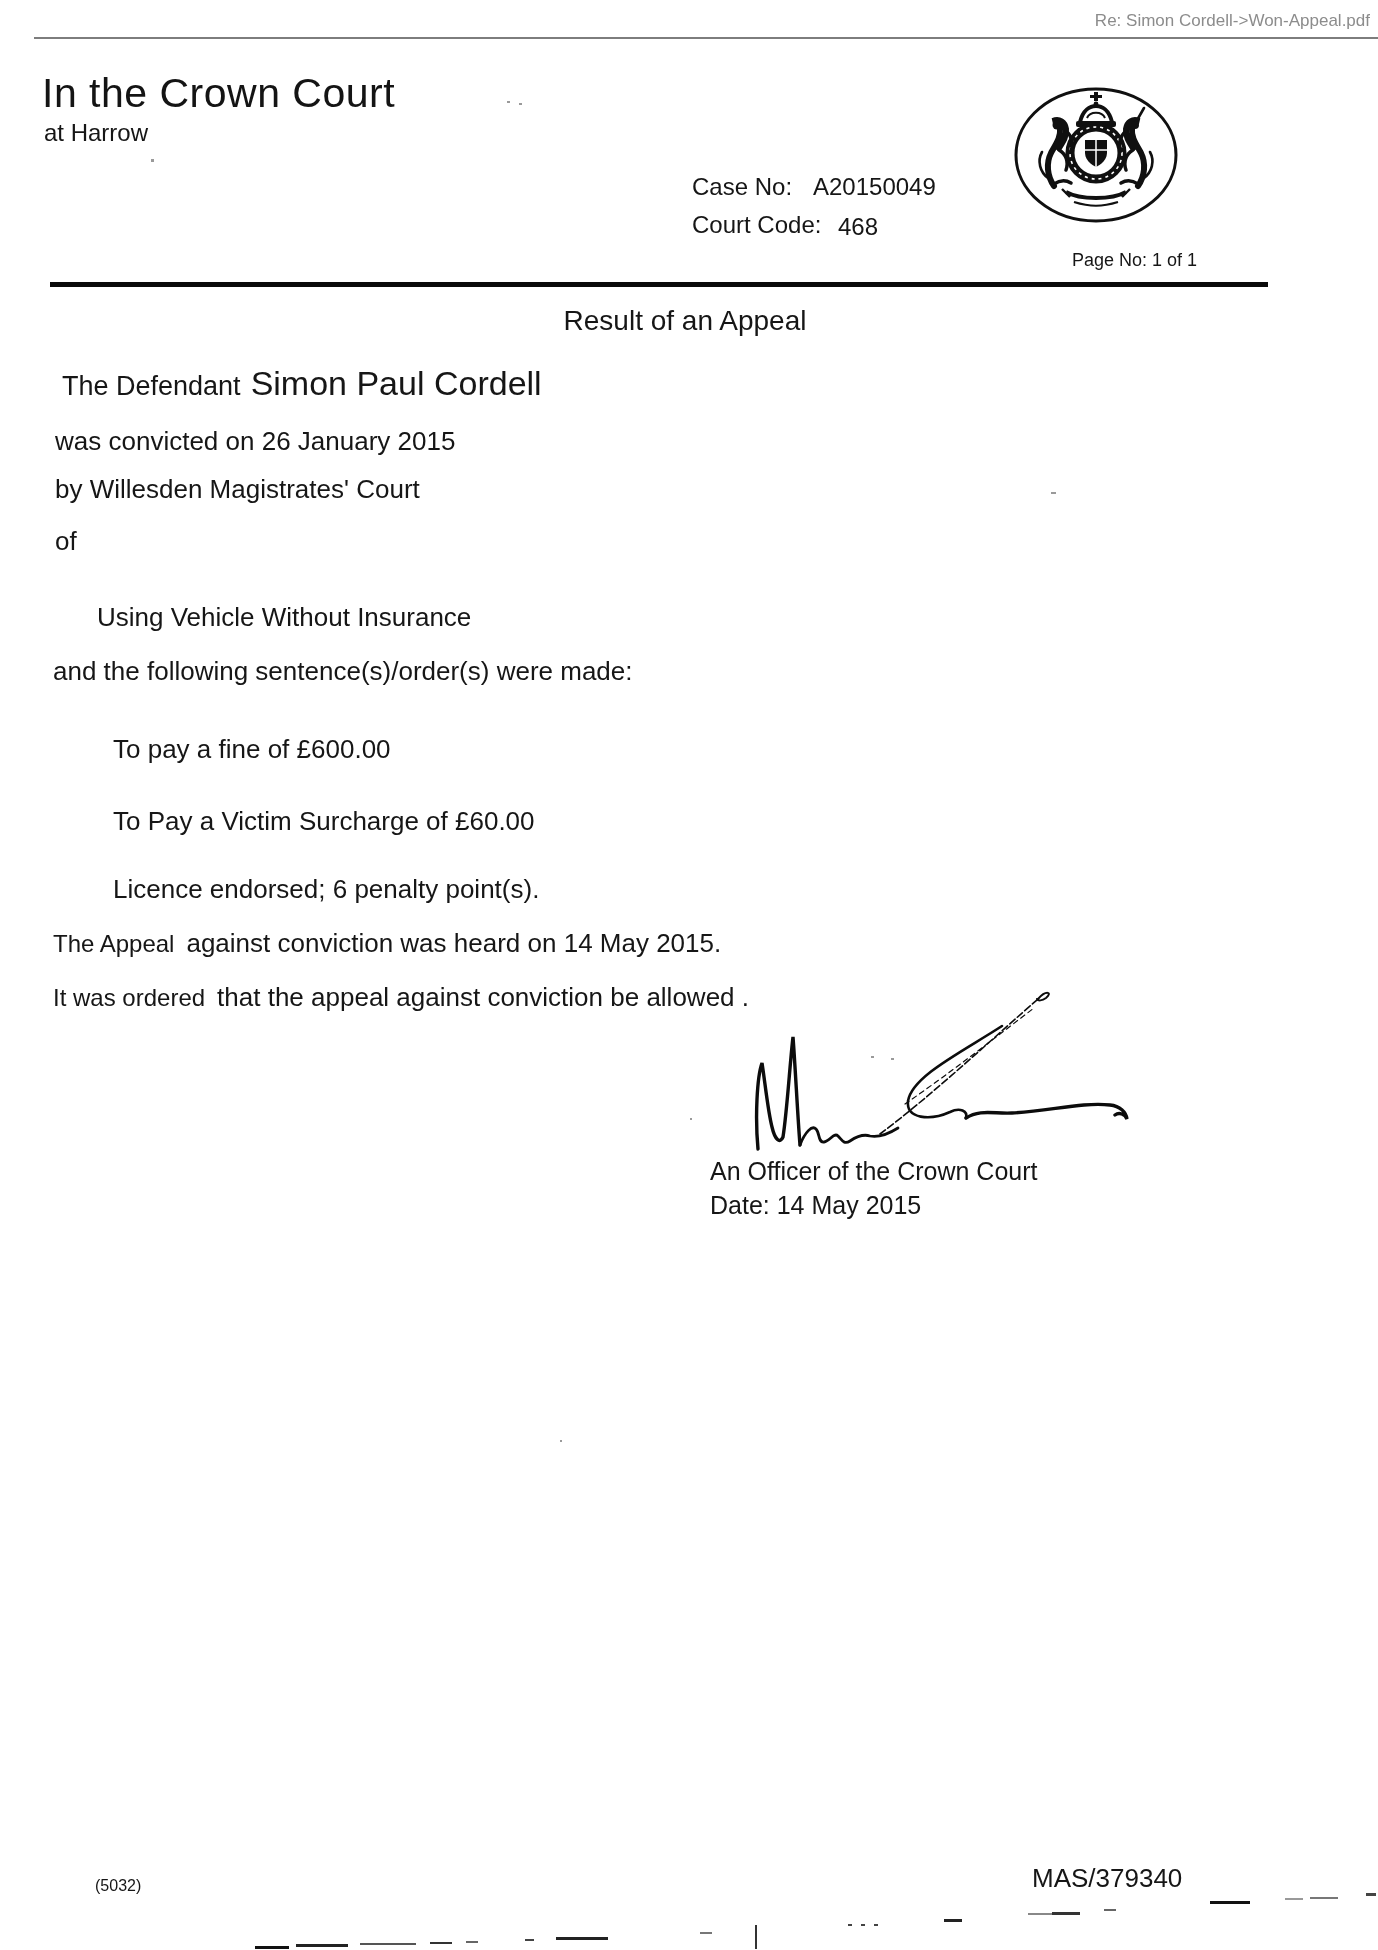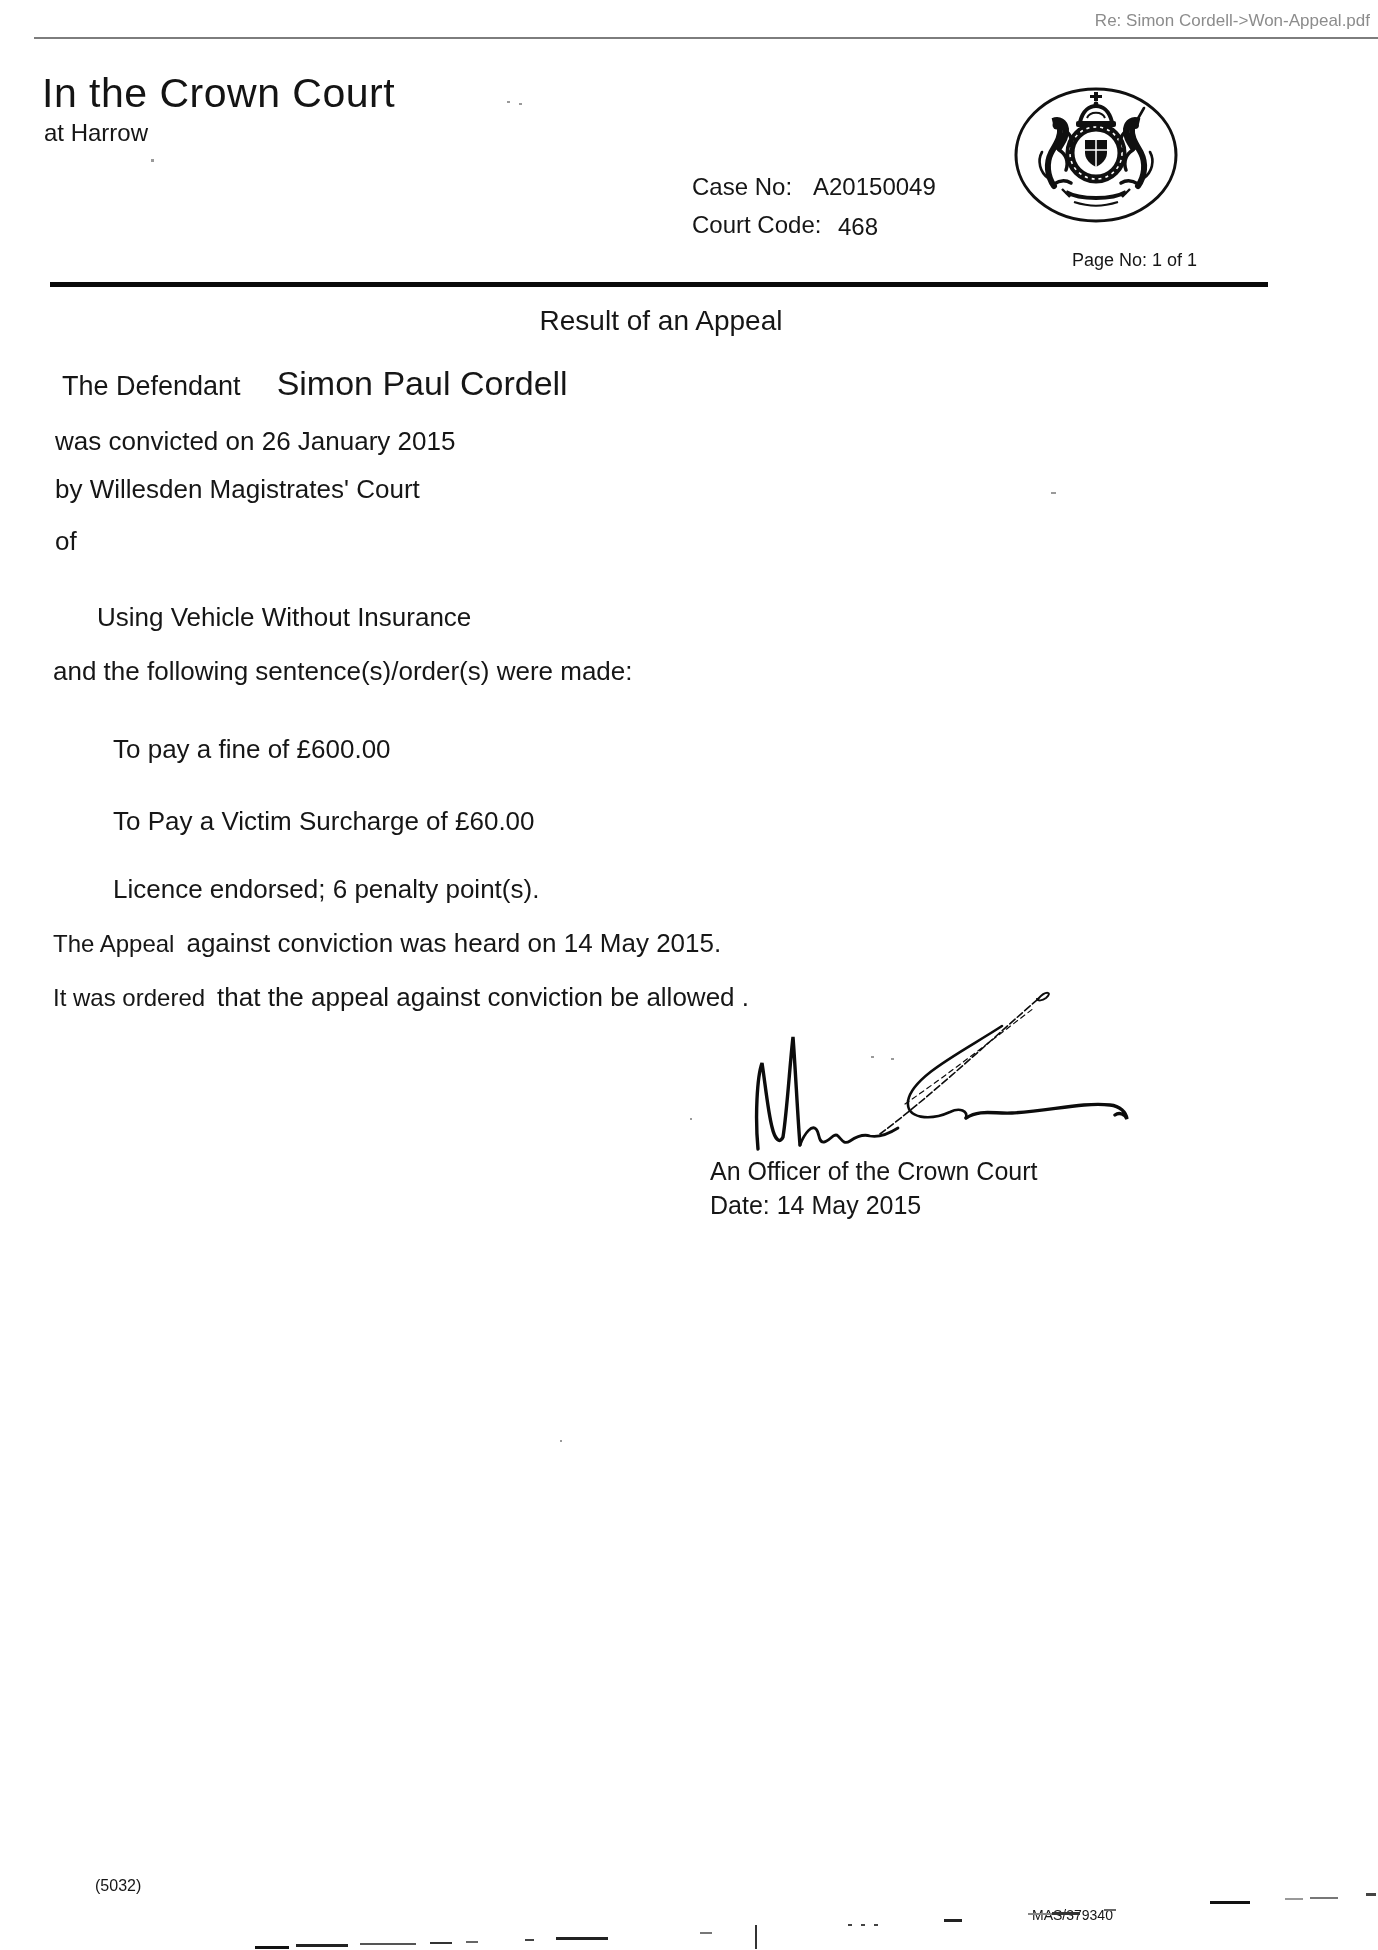--- a/index.html
+++ b/index.html
@@ -6,28 +6,28 @@
   body{width:1378px;height:1950px;position:relative;overflow:hidden;
        font-family:"Liberation Sans","DejaVu Sans",sans-serif;color:#161616;}
   .abs{position:absolute;white-space:nowrap;}
   .filename{font-size:17px;color:#8c8c8c;}
   .topline{background:#7d7d7d;height:2px;}
   .thickline{background:#0a0a0a;height:5px;}
   .court-title{font-size:41px;letter-spacing:0.5px;color:#141414;}
   .harrow{font-size:24px;}
   .case{font-size:24px;}
   .pageno{font-size:18px;}
-  .doc-title{font-size:28px;text-align:center;}
+  .doc-title{font-size:28px;text-align:center;padding-left:24px;}
   .body-txt{font-size:26px;}
   .def-label{font-size:27px;margin-right:10px;margin-left:7px;}
-  .def-name{font-size:34px;margin-left:26px;}
+  .def-name{font-size:34px;}
   .lead{font-size:24px;margin-right:12px;}
   .officer{font-size:25px;}
   .foot-left{font-size:16px;margin-left:48px;}
-  .foot-right{font-size:14px;margin-top:44px;}
+  .foot-right{font-size:26px;}
   .speck{position:absolute;background:#9a9a9a;}
   .dash{position:absolute;}
   svg{display:block;}
 </style>
 </head>
 <body>
 
 <div class="abs filename" style="top:11px;right:8px">Re: Simon Cordell-&gt;Won-Appeal.pdf</div>
 <div class="abs topline" style="left:34px;top:37px;width:1344px"></div>
 

